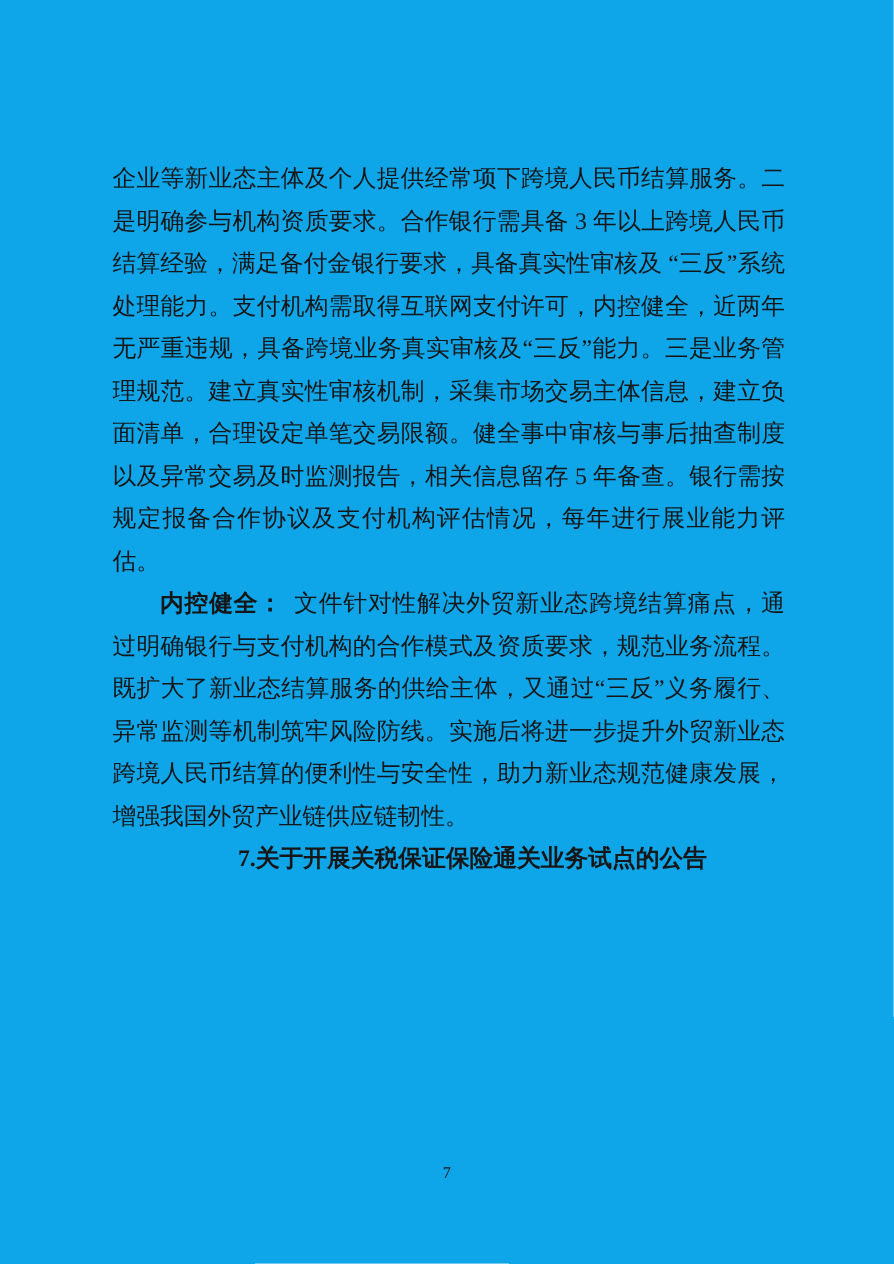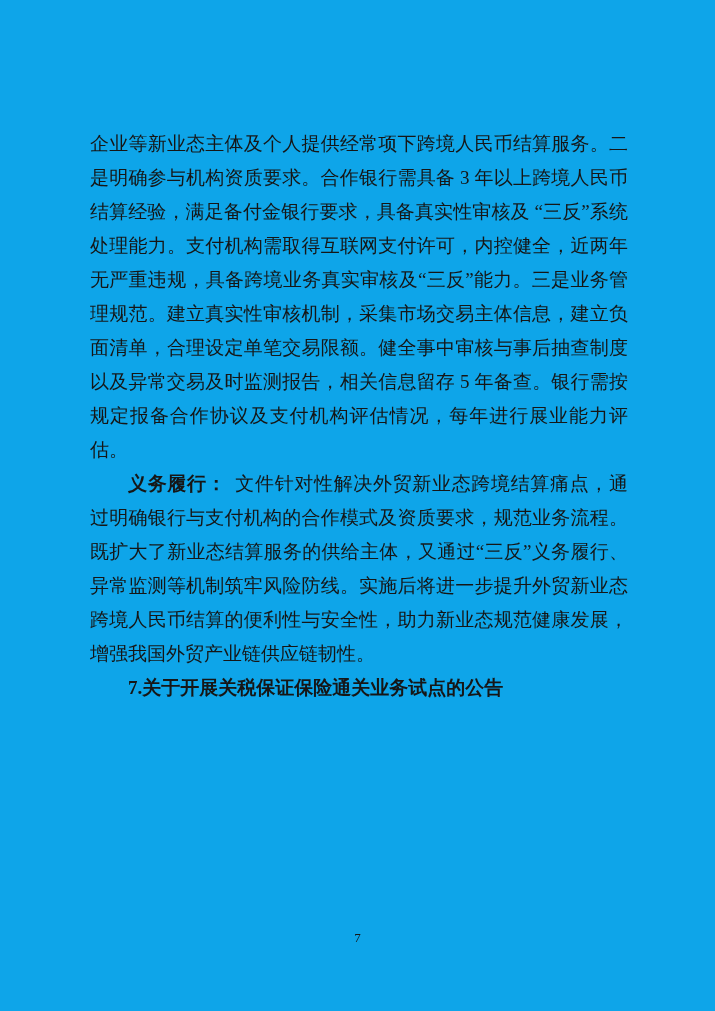--- a/index.html
+++ b/index.html
@@ -38,21 +38,21 @@
     font-weight: bold;
     margin-right: 9px;
   }
   .heading {
     margin: 0;
     padding: 0;
     font-size: 19px;
     line-height: 34px;
     font-weight: bold;
     text-indent: 38px;
-    text-align: left;
+    text-align: center;
   }
   .footer {
     position: absolute;
     left: 0;
     top: 929px;
     width: 715px;
     text-align: center;
     font-size: 13px;
     line-height: 18px;
     color: #161616;
@@ -60,21 +60,21 @@
 </style>
 </head>
 <body>
 
 <div class="page">
 
   <div class="content">
 
     <p class="para no-indent"><span>企业等新业态主体及个人提供经常项下跨境人民币结算服务。二是明确参与机构资质要求。合作银行需具备 3 年以上跨境人民币结算经验，满足备付金银行要求，具备真实性审核及 “三反”系统处理能力。支付机构需取得互联网支付许可，内控健全，近两年无严重违规，具备跨境业务真实审核及“三反”能力。三是业务管理规范。建立真实性审核机制，采集市场交易主体信息，建立负面清单，合理设定单笔交易限额。健全事中审核与事后抽查制度以及异常交易及时监测报告，相关信息留存 5 年备查。银行需按规定报备合作协议及支付机构评估情况，每年进行展业能力评估。</span></p>
 
-    <p class="para"><span class="para-label">义务履行：</span><span>文件针对性解决外贸新业态跨境结算痛点，通过明确银行与支付机构的合作模式及资质要求，规范业务流程。既扩大了新业态结算服务的供给主体，又通过“三反”义务履行、异常监测等机制筑牢风险防线。实施后将进一步提升外贸新业态跨境人民币结算的便利性与安全性，助力新业态规范健康发展，增强我国外贸产业链供应链韧性。</span></p>
+    <p class="para"><span class="para-label">内控健全：</span><span>文件针对性解决外贸新业态跨境结算痛点，通过明确银行与支付机构的合作模式及资质要求，规范业务流程。既扩大了新业态结算服务的供给主体，又通过“三反”义务履行、异常监测等机制筑牢风险防线。实施后将进一步提升外贸新业态跨境人民币结算的便利性与安全性，助力新业态规范健康发展，增强我国外贸产业链供应链韧性。</span></p>
 
     <h2 class="heading">7.关于开展关税保证保险通关业务试点的公告</h2>
 
 
   </div>
 
   <div class="footer">7</div>
 
 </div>
 

